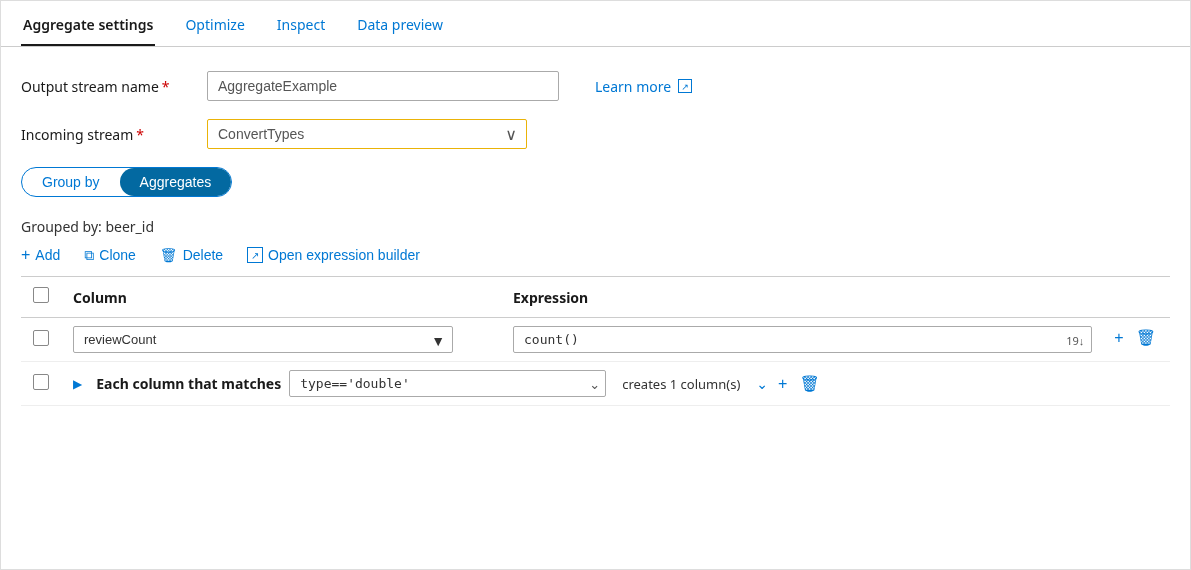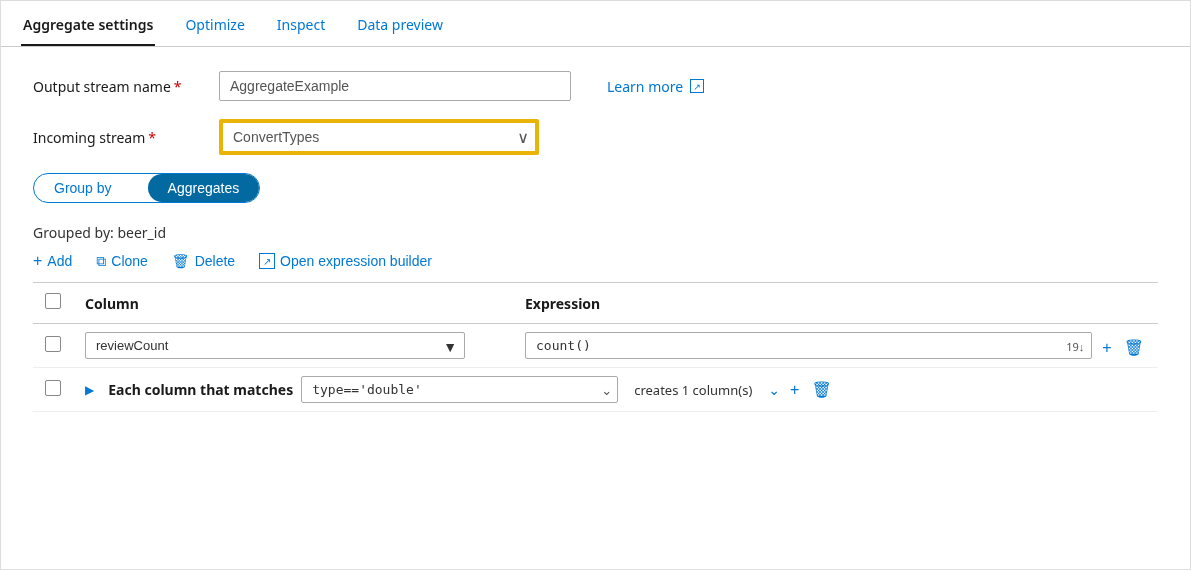--- a/index.html
+++ b/index.html
@@ -31,21 +31,21 @@
       white-space: nowrap;
     }
     .tab.active {
       color: #1a1a1a;
       border-bottom: 2px solid #1a1a1a;
       font-weight: 600;
     }
 
     
     .content {
-      padding: 24px 32px;
+      padding: 24px 20px;
     }
 
     
     .form-row {
       display: flex;
       align-items: center;
       margin-bottom: 18px;
       gap: 16px;
     }
     .form-label {
@@ -64,21 +64,21 @@
       font-size: 14px;
       width: 352px;
       color: #555;
       outline: none;
     }
     .form-select-wrapper {
       position: relative;
       width: 320px;
     }
     .form-select {
-      border: 4px solid #eab308;
+      border: 1px solid #eab308;
       border-radius: 2px;
       padding: 6px 36px 6px 10px;
       font-size: 14px;
       width: 100%;
       color: #555;
       appearance: none;
       background: #fff;
       cursor: pointer;
       outline: none;
     }
@@ -117,21 +117,20 @@
 
     
     .toggle-group {
       display: flex;
       align-items: center;
       border: 1.5px solid #0078d4;
       border-radius: 20px;
       overflow: hidden;
       width: fit-content;
       margin-bottom: 20px;
-      gap: 16px;
     }
     .toggle-btn {
       padding: 6px 20px;
       font-size: 14px;
       border: none;
       cursor: pointer;
       background: transparent;
       color: #0078d4;
       border-radius: 20px;
     }
@@ -405,21 +404,21 @@
             <span class="col-checkbox"></span>
           </td>
           <td>
             <div class="col-select-wrapper">
               <select class="col-select">
                 <option>reviewCount</option>
               </select>
               <span class="col-select-arrow">▼</span>
             </div>
           </td>
-          <td style="display:flex; align-items:flex-end; gap:8px; padding: 8px 12px;">
+          <td style="display:flex; align-items:flex-start; gap:20px; padding: 8px 12px;">
             <div class="expr-wrapper">
               <input class="expr-input" type="text" value="count()" style="">
               <span class="expr-icon" style="font-size:11px; color:#555;">19↓</span>
             </div>
             <div class="row-actions">
               <button class="row-action-btn">+</button>
               <button class="row-action-btn">🗑</button>
             </div>
           </td>
         </tr>

